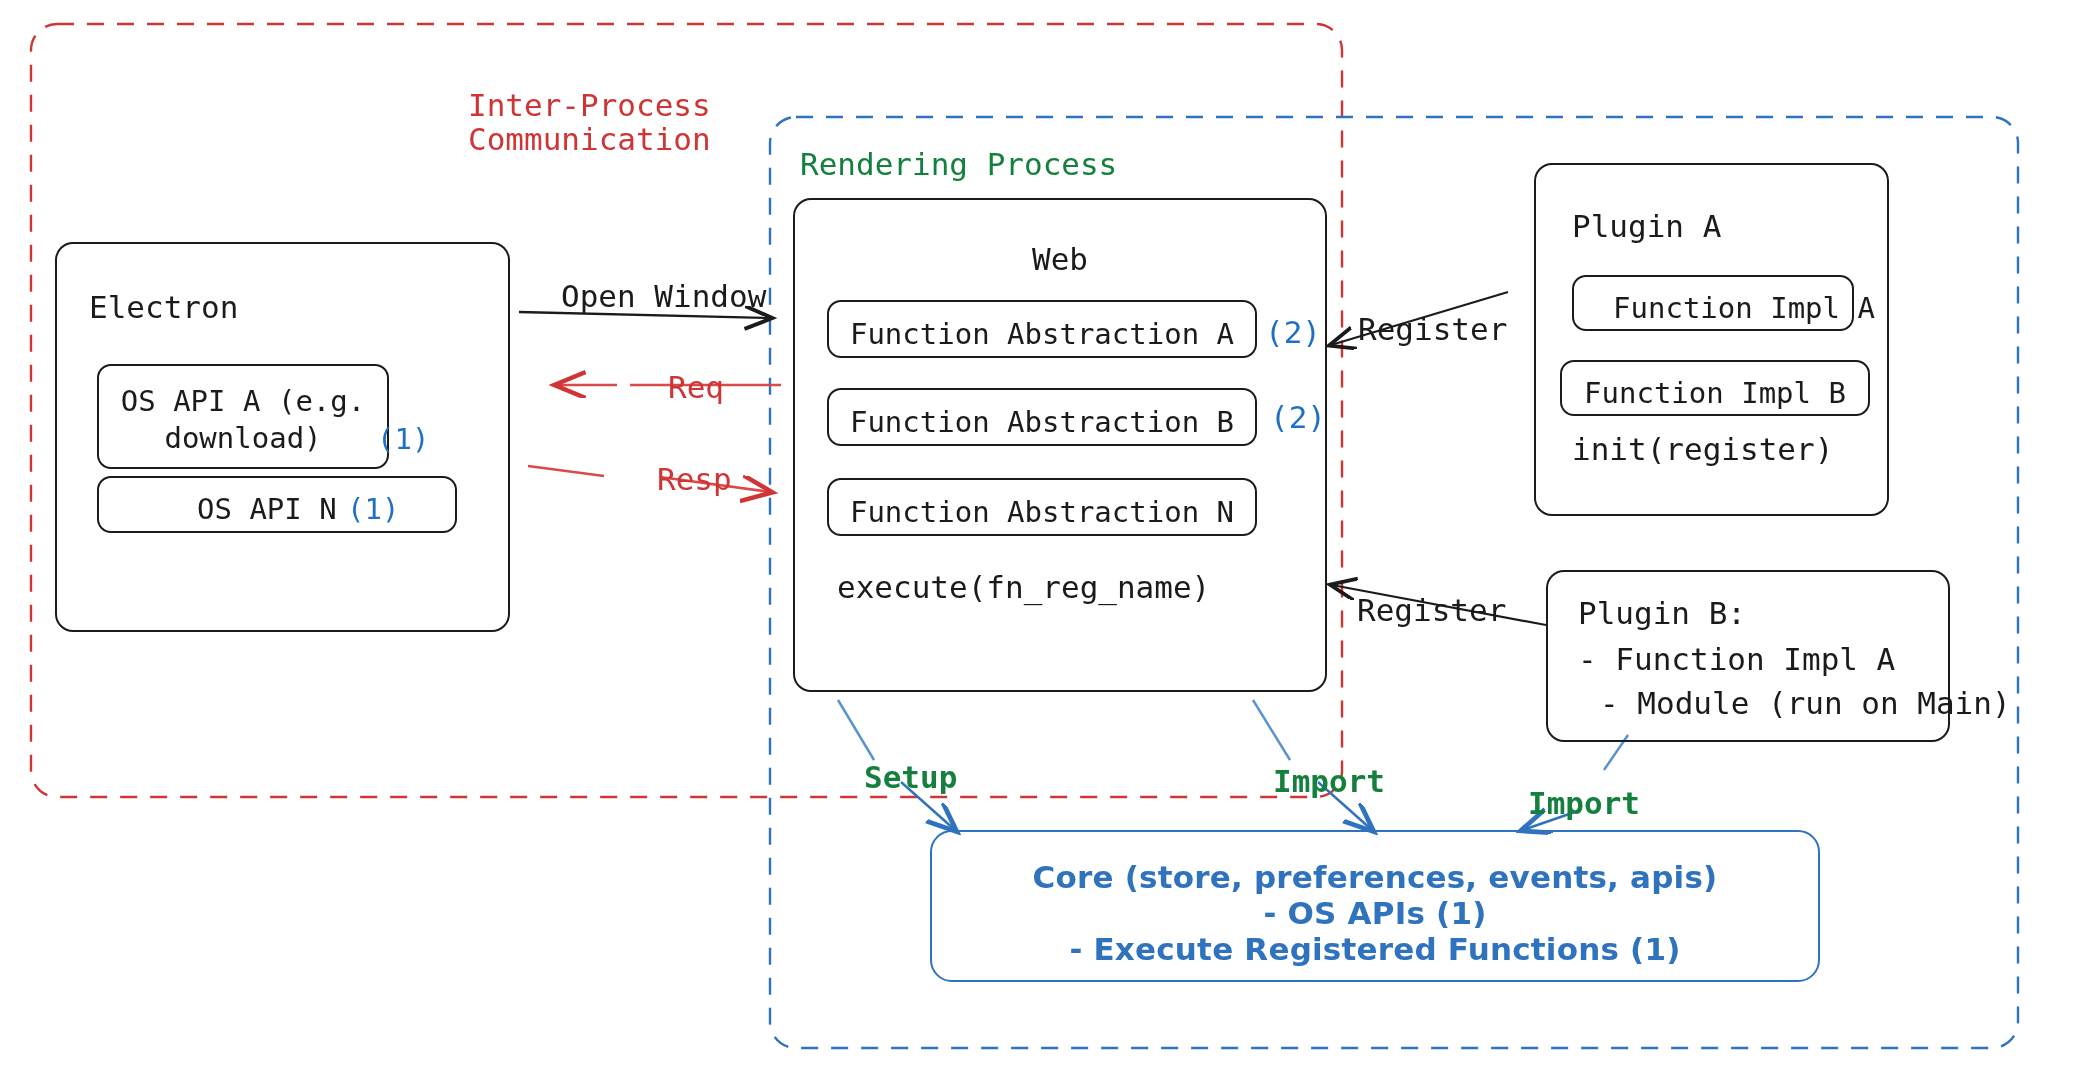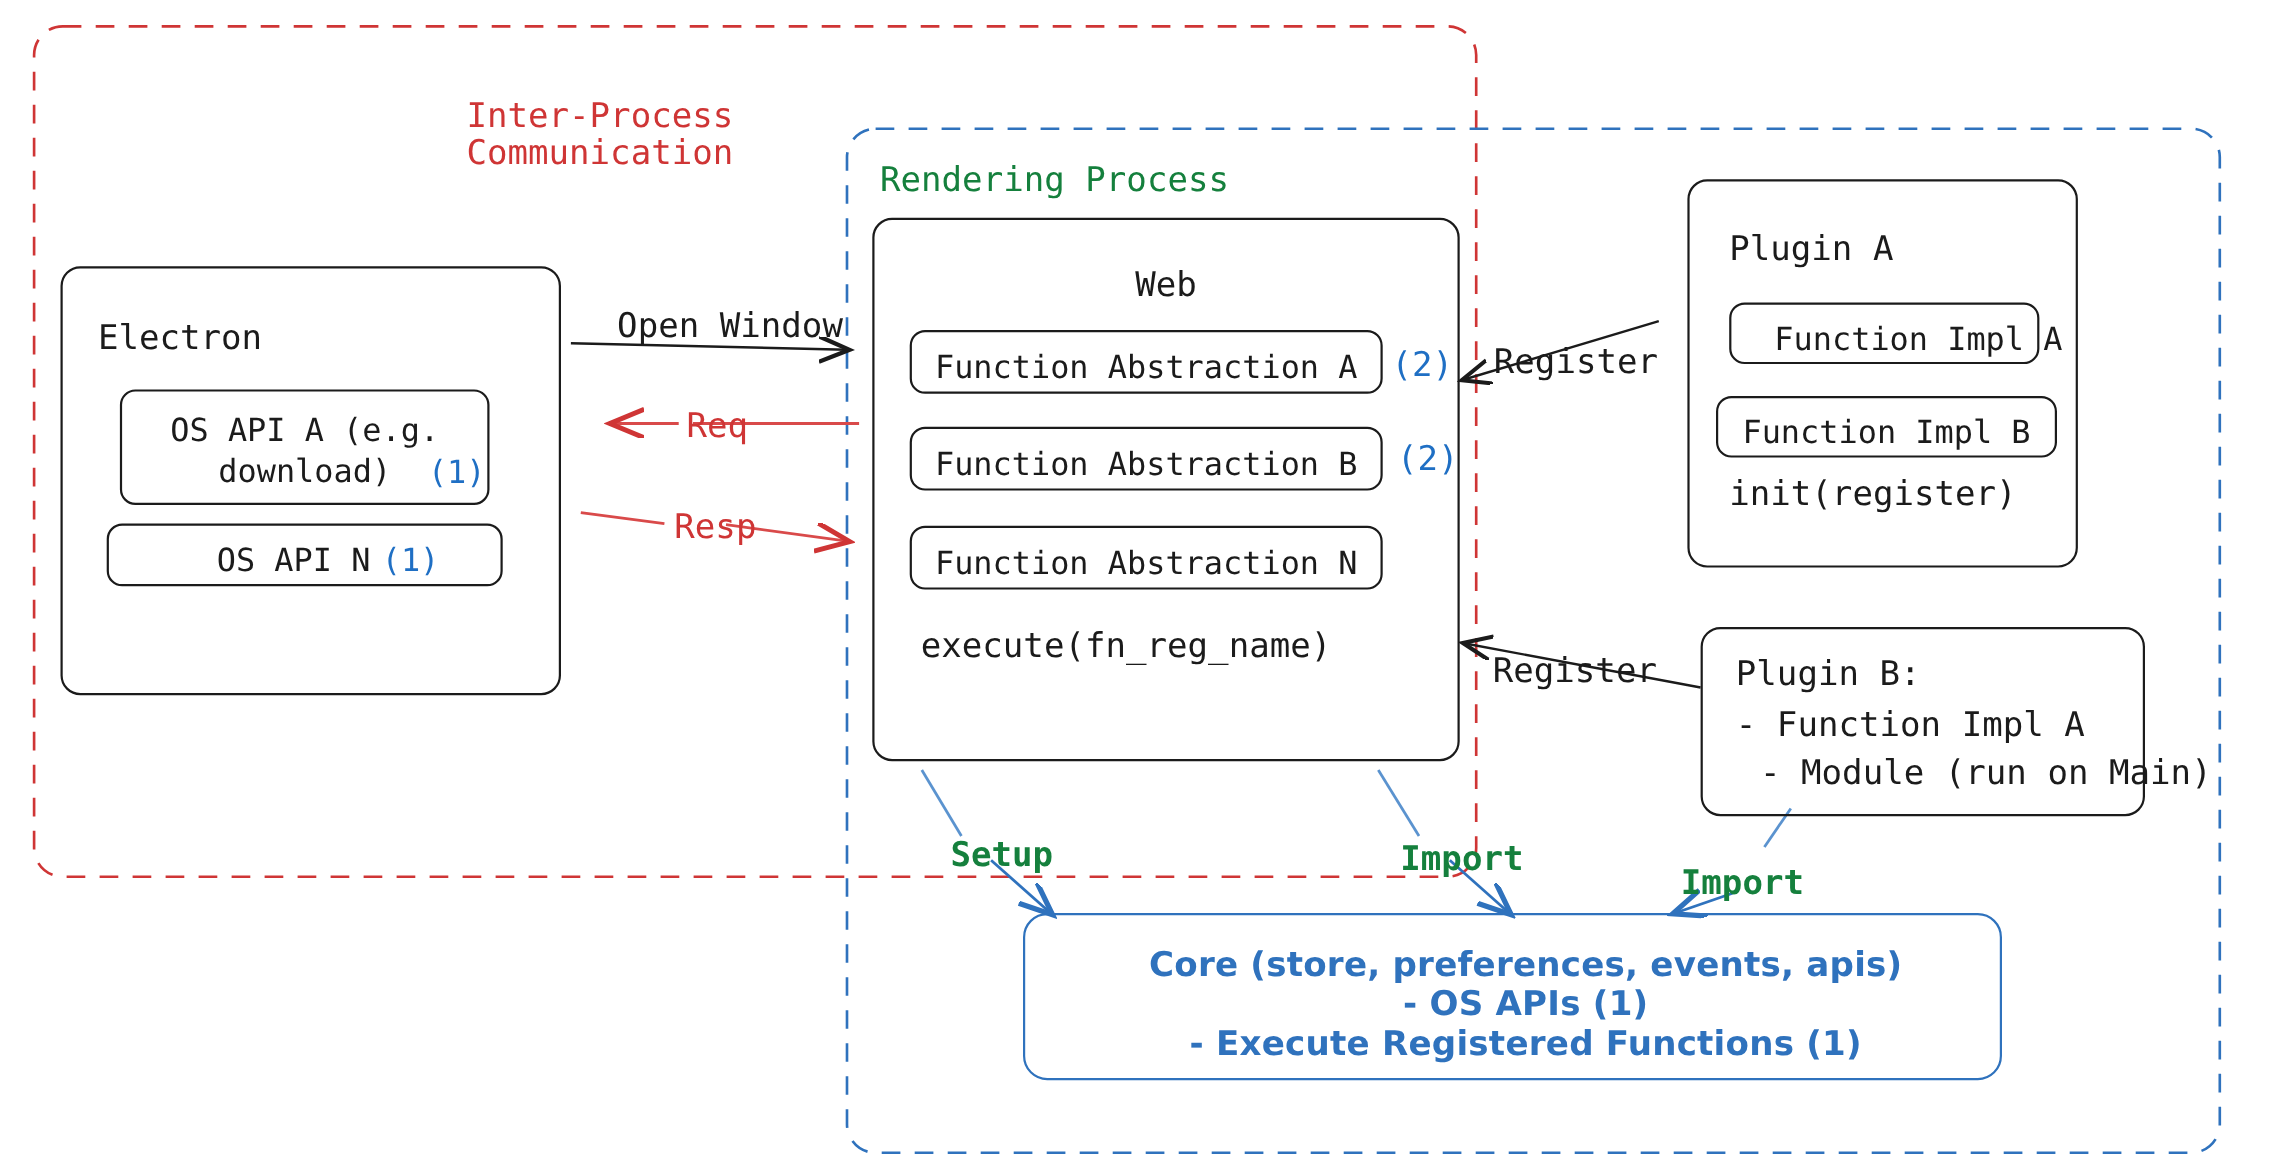--- a/index.html
+++ b/index.html
@@ -39,21 +39,21 @@
     white-space: pre;
     font-family: "DejaVu Sans Mono", "Liberation Mono", monospace;
     color: #1b1b1b;
     line-height: 1.28;
   }
   .lbl.center {
     text-align: center;
     width: 100%;
     left: 0;
   }
-  .red    { color: #cf3535; }
+  .red    { color: #cf3535; margin-left: 44px; }
   .blue   { color: #1f6fc4; }
   .blue-d { color: #15803d; }
   .t31 { font-size: 31px; }
   .t29 { font-size: 29px; }
   .corebox {
     position: absolute;
     box-sizing: border-box;
     border: 2.6px solid #2f72bd;
     border-radius: 22px;
     background: transparent;
@@ -63,21 +63,20 @@
     left: 0;
     width: 100%;
     text-align: center;
     color: #2f72bd;
     font-size: 31px;
     font-weight: 700;
     letter-spacing: 0.2px;
     font-family: "DejaVu Sans", "Liberation Sans", sans-serif;
     white-space: pre;
     line-height: 1.32;
-    padding-left: 12px;
   }
 </style>
 </head>
 <body>
 
 <div id="canvas">
 
   <svg class="layer" viewBox="0 0 2074 1066">
     <defs>
       <marker id="ah-black" markerWidth="14" markerHeight="14" refX="11" refY="5" orient="auto">
@@ -118,21 +117,21 @@
   </svg>
 
   <div class="lbl red t31" style="left:424px; top:86px;">Inter-Process</div>
   <div class="lbl red t31" style="left:424px; top:120px;">Communication</div>
 
   <div class="lbl blue-d t31" style="left:800px; top:145px;">Rendering Process</div>
 
   <div class="node" style="left:55px; top:242px; width:455px; height:390px;">
     <div class="lbl t31" style="left:32px; top:44px;">Electron</div>
 
-    <div class="node inner" style="left:40px; top:110px; width:336px; height:105px;margin-left:12px;">
+    <div class="node inner" style="left:40px; top:120px; width:292px; height:105px;">
       <div class="lbl center t29" style="top:17px;">OS API A (e.g.
 download)</div>
       <div class="lbl blue t29" style="left:278px; top:55px;">(1)</div>
     </div>
 
     <div class="node inner" style="left:40px; top:232px; width:360px; height:57px;">
       <div class="lbl t29" style="left:98px; top:13px;">OS API N</div>
       <div class="lbl blue t29" style="left:248px; top:13px;">(1)</div>
     </div>
   </div>

